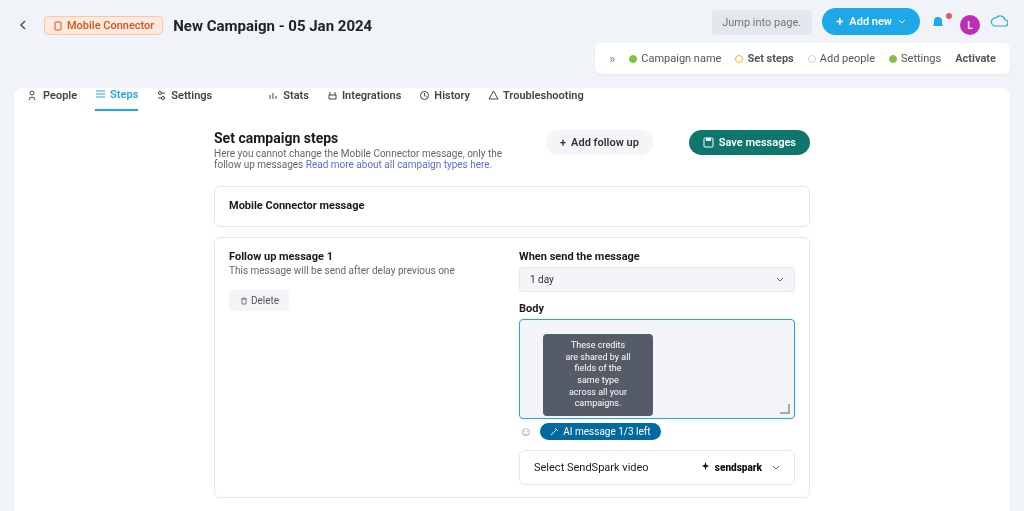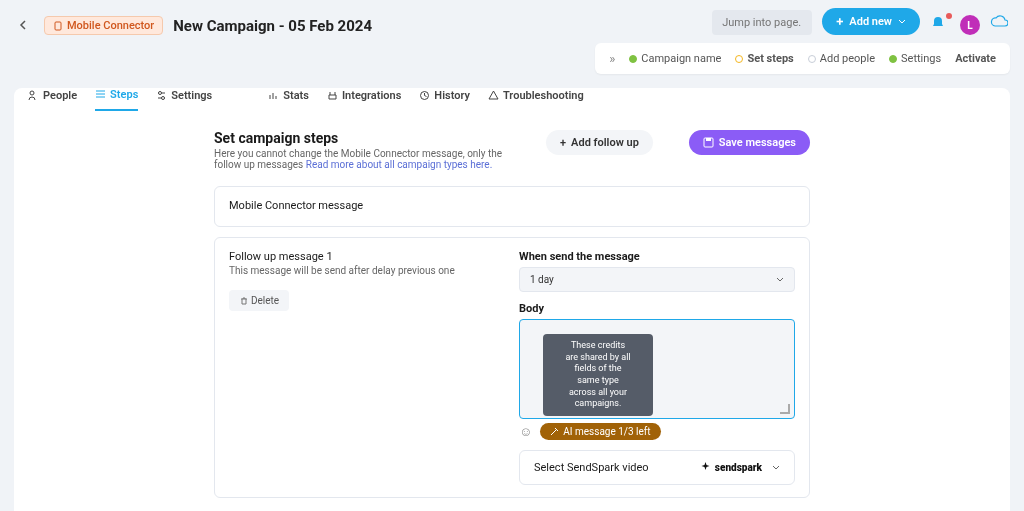--- a/index.html
+++ b/index.html
@@ -27,36 +27,36 @@
 .tab{display:flex;align-items:center;gap:4px;padding-bottom:8px;cursor:pointer;font-weight:600}
 .tab.active{color:#1fa8e8;border-bottom:2px solid #1fa8e8}
 .tab-gap{width:20px}
 .content{padding:18px 200px 30px}
 .hdr-row{display:flex;align-items:flex-start;gap:36px;margin-bottom:16px}
 .hdr-left{flex:1}
 .h1{font-size:14px;font-weight:700;margin-bottom:2px}
 .sub{font-size:10px;color:#666}
 .sub a{color:#5b6fd6;text-decoration:none}
 .btn-light{background:#f3f5f8;border:none;border-radius:16px;padding:6px 14px;font-size:11px;font-weight:600;color:#333;display:flex;align-items:center;gap:5px;cursor:pointer}
-.btn-primary{background:#8b5cf6;color:#fff;border:none;border-radius:16px;padding:6px 14px;font-size:11px;font-weight:600;display:flex;align-items:center;gap:5px;cursor:pointer}
+.btn-primary{background:#0f766e;color:#fff;border:none;border-radius:16px;padding:6px 14px;font-size:11px;font-weight:600;display:flex;align-items:center;gap:5px;cursor:pointer}
 .card{border:1px solid #e3e7ee;border-radius:6px;margin-bottom:10px}
 .card-pad{padding:12px 14px}
-.card-title{font-size:11px;font-weight:400;margin-bottom:2px}
+.card-title{font-size:11px;font-weight:700;margin-bottom:2px}
 .card-sub{font-size:10px;color:#666}
 .followup{display:flex}
 .fu-left{width:290px;padding:12px 14px}
 .fu-right{flex:1;padding:12px 14px}
 .del-btn{background:#f3f5f8;border:none;border-radius:4px;padding:5px 10px;font-size:10px;display:flex;align-items:flex-end;gap:2px;cursor:pointer;margin-top:14px;color:#555}
 .lbl{font-size:11px;font-weight:700;margin-bottom:4px}
 .select{width:100%;background:#f3f5f8;border:1px solid #e3e7ee;border-radius:4px;padding:6px 10px;font-size:10px;color:#333;display:flex;justify-content:space-between;align-items:center;cursor:pointer;margin-bottom:10px}
 .body-box{width:100%;height:100px;background:#f3f5f8;border:1.5px solid #1fa8e8;border-radius:4px;position:relative;resize:none;padding:6px}
 .body-box::after{content:"";position:absolute;right:4px;bottom:4px;width:8px;height:8px;border-right:2px solid #aaa;border-bottom:2px solid #aaa}
 .body-tools{display:flex;align-items:center;gap:8px;margin-top:4px;position:relative}
 .emoji{color:#888;cursor:pointer;font-size:13px}
-.ai-btn{background:#a16207;color:#fff;border:none;border-radius:10px;padding:3px 10px;font-size:10px;display:flex;align-items:center;gap:4px;cursor:pointer}
+.ai-btn{background:#0369a1;color:#fff;border:none;border-radius:10px;padding:3px 10px;font-size:10px;display:flex;align-items:center;gap:4px;cursor:pointer}
 .tooltip{position:absolute;bottom:24px;left:24px;background:#555c68;color:#fff;font-size:9px;padding:6px 22px;border-radius:4px;width:110px;text-align:center;line-height:1.3}
 .spark-row{border:1px solid #e3e7ee;border-radius:6px;padding:10px 14px;display:flex;align-items:center;justify-content:space-between;font-size:11px;margin-top:10px}
 .spark-logo{display:flex;align-items:center;gap:4px;font-weight:700;font-size:10px}
 .spark-logo b{color:#111}
 svg{display:block}
 </style>
 </head>
 <body>
 
 <div class="top">
@@ -64,21 +64,21 @@
     <svg width="10" height="10" viewBox="0 0 10 10">
         <path d="M6 1 2 5l4 4" stroke="#555" stroke-width="1.5" fill="none"></path>
       </svg>
   </div>
   <div class="badge">
     <svg width="10" height="10" viewBox="0 0 10 10">
         <rect x="2" y="1" width="6" height="8" rx="1" fill="none" stroke="#d0571e"></rect>
       </svg>
     <span>Mobile Connector</span>
   </div>
-  <div class="title">New Campaign - 05 Feb 2024</div>
+  <div class="title">New Campaign - 05 Jan 2024</div>
   <div class="spacer"></div>
   <input class="search" placeholder="Jump into page..." style="">
   <button class="add-new">
     <span style="font-size:13px">+</span>
       <span>Add new</span>
     <svg width="8" height="8" viewBox="0 0 8 8">
         <path d="M1 2l3 3 3-3" stroke="#fff" fill="none"></path>
       </svg>
   </button>
   <div class="bell">

